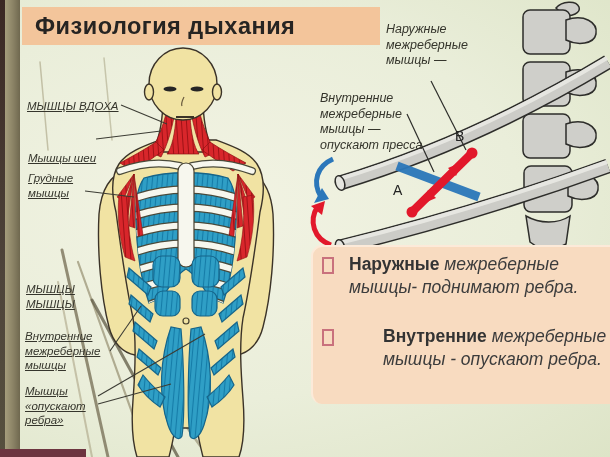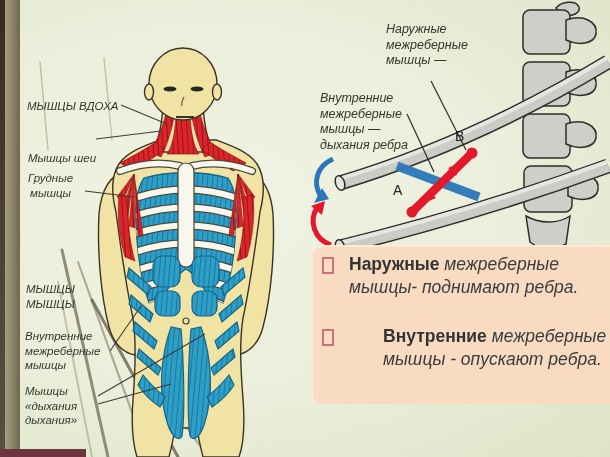--- a/index.html
+++ b/index.html
@@ -14,21 +14,21 @@
     background:linear-gradient(90deg,#a59d7c,#8a8265 55%,#6f684f);}
   .bottom-accent{position:absolute;left:0;top:449px;width:86px;height:8px;background:#6d3540;}
   .art{position:absolute;left:0;top:0;}
   .title-banner{
     position:absolute;left:22px;top:7px;width:358px;height:38px;
     background:var(--title-banner,#f3c59b);
     color:#262422;font-weight:bold;font-size:23.5px;line-height:38px;
     padding-left:13px;box-sizing:border-box;letter-spacing:.5px;white-space:nowrap;
   }
   .lbl{position:absolute;font-style:italic;color:#35352c;}
-  .lbl-left{font-size:11.5px;line-height:14.5px;}
+  .lbl-left{font-size:11.5px;line-height:14.5px;text-decoration:underline;}
   .lbl-right{font-size:12.5px;line-height:15.5px;}
   .pt{position:absolute;font-size:14px;color:#222;}
   .panel{
     position:absolute;left:311px;top:245px;width:320px;height:159px;
     background:var(--summary-panel,#f8dbc0);border-radius:11px;
     border-top:2px solid #fcead9;border-left:2px solid #fcead9;
     box-sizing:border-box;padding:4px 8px 0 9px;
   }
   .item{display:flex;align-items:flex-start;margin-top:2px;}
   .item + .item{margin-top:26px;gap:34px;}
@@ -209,52 +209,55 @@
         <path d="M331,245 C314,239 308,221 318,206" stroke="#e2182b" stroke-width="5" fill="none"></path>
         <path d="M325,201 L322,215 L311,206 Z" fill="#e2182b"></path>
       </g>
       <g stroke="#2d2d2a" stroke-width="1.2" fill="none">
         <path d="M431,81 L466,150"></path>
         <path d="M407,114 L434,172"></path>
       </g>
     </g>
   </svg>
 
+  <div class="title-banner">
+    <span>Физиология дыхания</span>
+  </div>
 
   <div class="lbl lbl-left" style="left:27px;top:99px;">МЫШЦЫ ВДОХА</div>
   <div class="lbl lbl-left" style="left:28px;top:134px;margin-top:17px;">Мышцы шеи</div>
-  <div class="lbl lbl-left" style="left:28px;top:171px;text-align:center;">
+  <div class="lbl lbl-left" style="left:28px;top:171px;">
     <div>Грудные</div>
     <div>мышцы</div>
   </div>
   <div class="lbl lbl-left" style="left:26px;top:282px;">
     <div>МЫШЦЫ</div>
     <div>МЫШЦЫ</div>
   </div>
   <div class="lbl lbl-left" style="left:25px;top:329px;">
     <div>Внутренние</div>
     <div>межреберные</div>
     <div>мышцы</div>
   </div>
   <div class="lbl lbl-left" style="left:25px;top:384px;">
     <div>Мышцы</div>
-    <div>«дыхания</div>
-    <div>дыхания»</div>
+    <div>«опускают</div>
+    <div>ребра»</div>
   </div>
 
   <div class="lbl lbl-right" style="left:386px;top:22px;">
     <div>Наружные</div>
     <div>межреберные</div>
     <div>мышцы —</div>
   </div>
   <div class="lbl lbl-right" style="left:320px;top:91px;">
     <div>Внутренние</div>
     <div>межреберные</div>
     <div>мышцы —</div>
-    <div>дыхания ребра</div>
+    <div>опускают пресса</div>
   </div>
   <div class="pt" style="left:393px;top:182px;">A</div>
   <div class="pt" style="left:455px;top:128px;">B</div>
 
   <div class="panel">
     <div class="item">
       <span class="bullet"></span>
       <span class="itext"><b>Наружные</b><span> межреберные мышцы- поднимают ребра.</span></span>
     </div>
     <div class="item">

